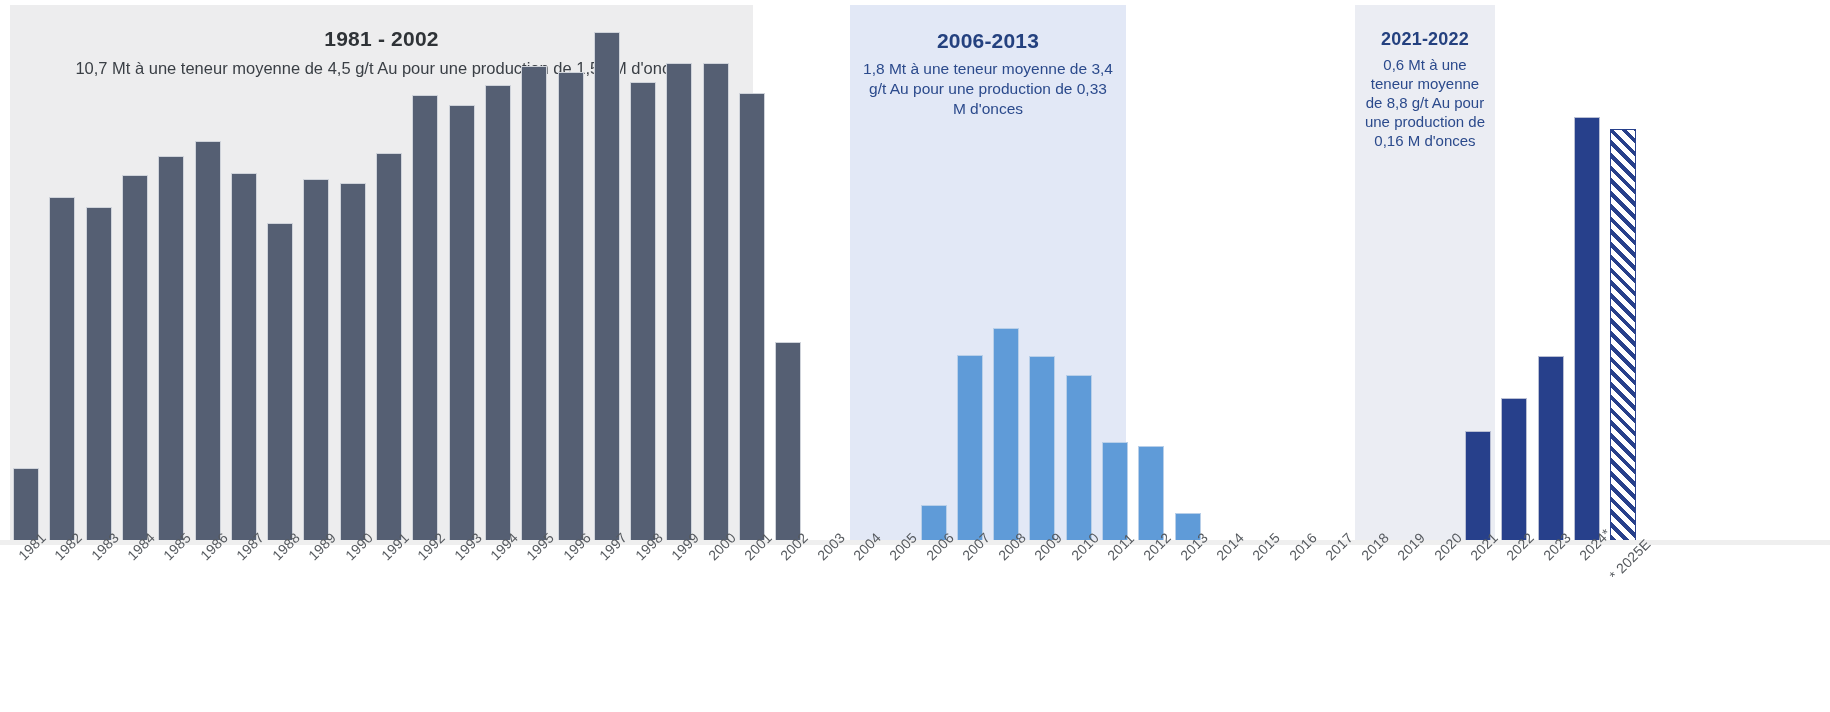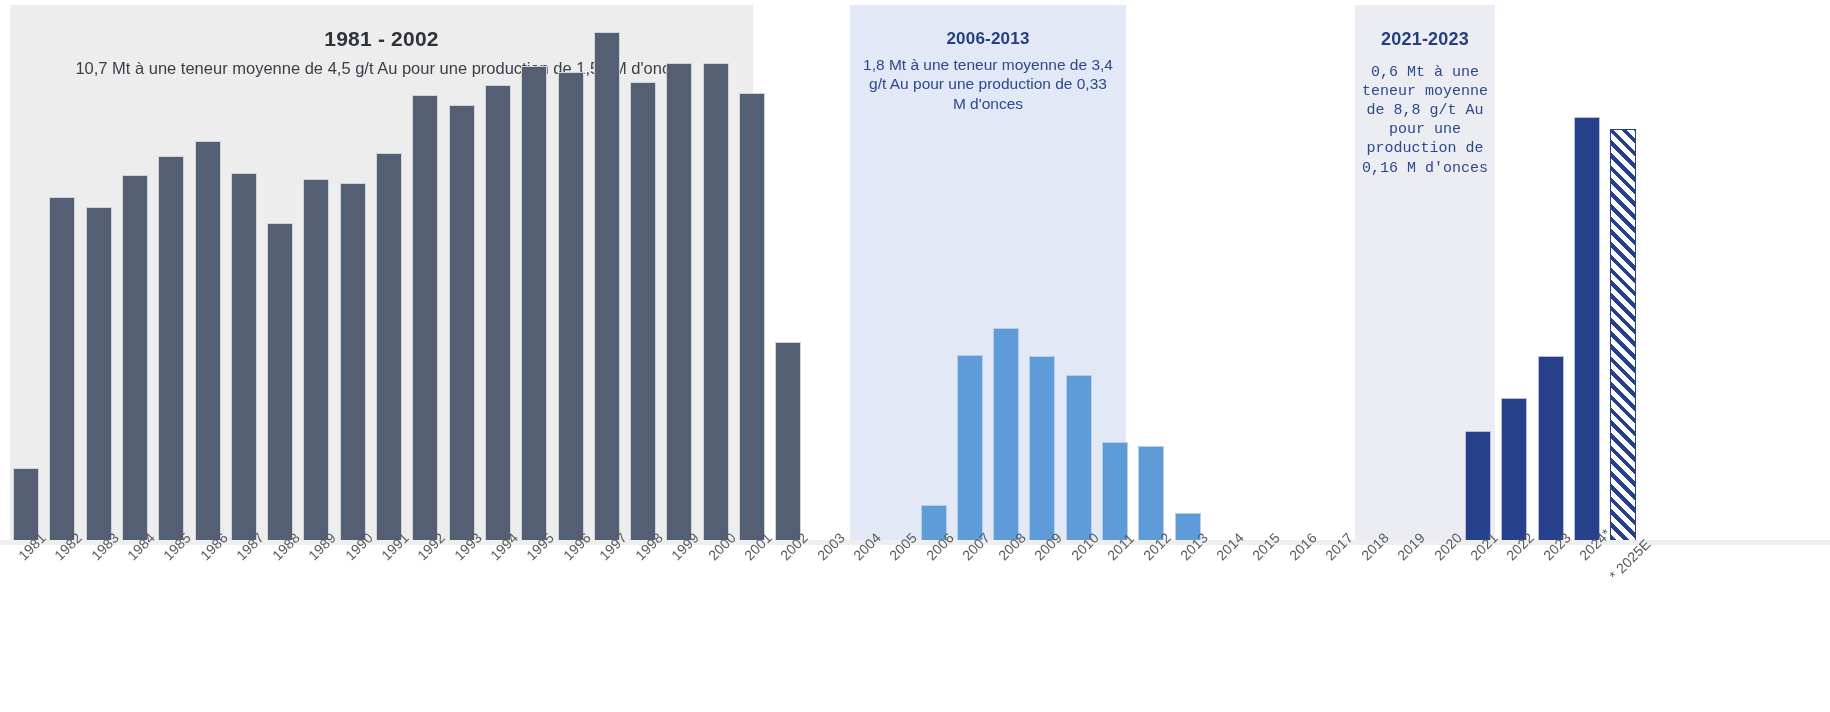--- a/index.html
+++ b/index.html
@@ -16,26 +16,26 @@
   .panel-title{
     font-weight:bold;text-align:center;line-height:1.15;
   }
   .panel-sub{text-align:center;line-height:1.28;}
 
   #panel-1{left:10px;width:743px;height:535px;background:#ededee;}
   #panel-1 .panel-title{font-size:21px;color:#2f3337;margin-top:22px;letter-spacing:.2px;}
   #panel-1 .panel-sub{font-size:16.5px;color:#3a3f45;margin-top:7px;}
 
   #panel-2{left:850px;width:276px;height:535px;background:#e2e8f6;}
-  #panel-2 .panel-title{font-size:17px;color:#24417f;margin-top:24px;letter-spacing:.2px;}
+  #panel-2 .panel-title{font-size:21px;color:#24417f;margin-top:24px;letter-spacing:.2px;}
   #panel-2 .panel-sub{font-size:15.5px;color:#2b4a8c;margin-top:6px;padding:0 12px;}
 
   #panel-3{left:1355px;width:140px;height:535px;background:#ebedf3;}
   #panel-3 .panel-title{font-size:18px;color:#24417f;margin-top:24px;letter-spacing:.2px;}
-  #panel-3 .panel-sub{font-size:15px;color:#2b4a8c;margin-top:13px;padding:0 6px;font-family:Liberation Mono, monospace;}
+  #panel-3 .panel-sub{font-size:15px;color:#2b4a8c;margin-top:5px;padding:0 6px;}
 
   
   #plot{position:absolute;left:0;top:0;width:1830px;height:545px;}
   .bar{position:absolute;bottom:5px;box-sizing:border-box;}
   .bar.era1{background:#555f73;border:1px solid #cfd3da;border-bottom:none;}
   .bar.era2{background:#5f9bd8;border:1px solid #b8cfe9;border-bottom:none;}
   .bar.era3{background:#27408b;border:1px solid #b9bfd4;border-bottom:none;}
   .bar.era3e{
     border:1px solid #27408b;border-bottom:none;
     background-image:repeating-linear-gradient(45deg,
@@ -65,21 +65,21 @@
     <div class="panel-title">1981 - 2002</div>
     <div class="panel-sub">10,7 Mt à une teneur moyenne de 4,5 g/t Au pour une production de 1,56 M d'onces</div>
   </div>
 
   <div class="panel" id="panel-2">
     <div class="panel-title">2006-2013</div>
     <div class="panel-sub">1,8 Mt à une teneur moyenne de 3,4 g/t Au pour une production de 0,33 M d'onces</div>
   </div>
 
   <div class="panel" id="panel-3">
-    <div class="panel-title">2021-2023</div>
+    <div class="panel-title">2021-2022</div>
     <div class="panel-sub">0,6 Mt à une teneur moyenne de 8,8 g/t Au pour une production de 0,16 M d'onces</div>
   </div>
 
   <div id="plot">
       <div class="bar era1" title="1981" style="left: 13px; width: 26px; height: 71.7386px;"></div>
       <div class="bar era1" title="1982" style="left: 49.3px; width: 26px; height: 342.886px;"></div>
       <div class="bar era1" title="1983" style="left: 85.6px; width: 26px; height: 333.159px;"></div>
       <div class="bar era1" title="1984" style="left: 121.9px; width: 26px; height: 364.773px;"></div>
       <div class="bar era1" title="1985" style="left: 158.2px; width: 26px; height: 384.227px;"></div>
       <div class="bar era1" title="1986" style="left: 194.5px; width: 26px; height: 398.818px;"></div>

